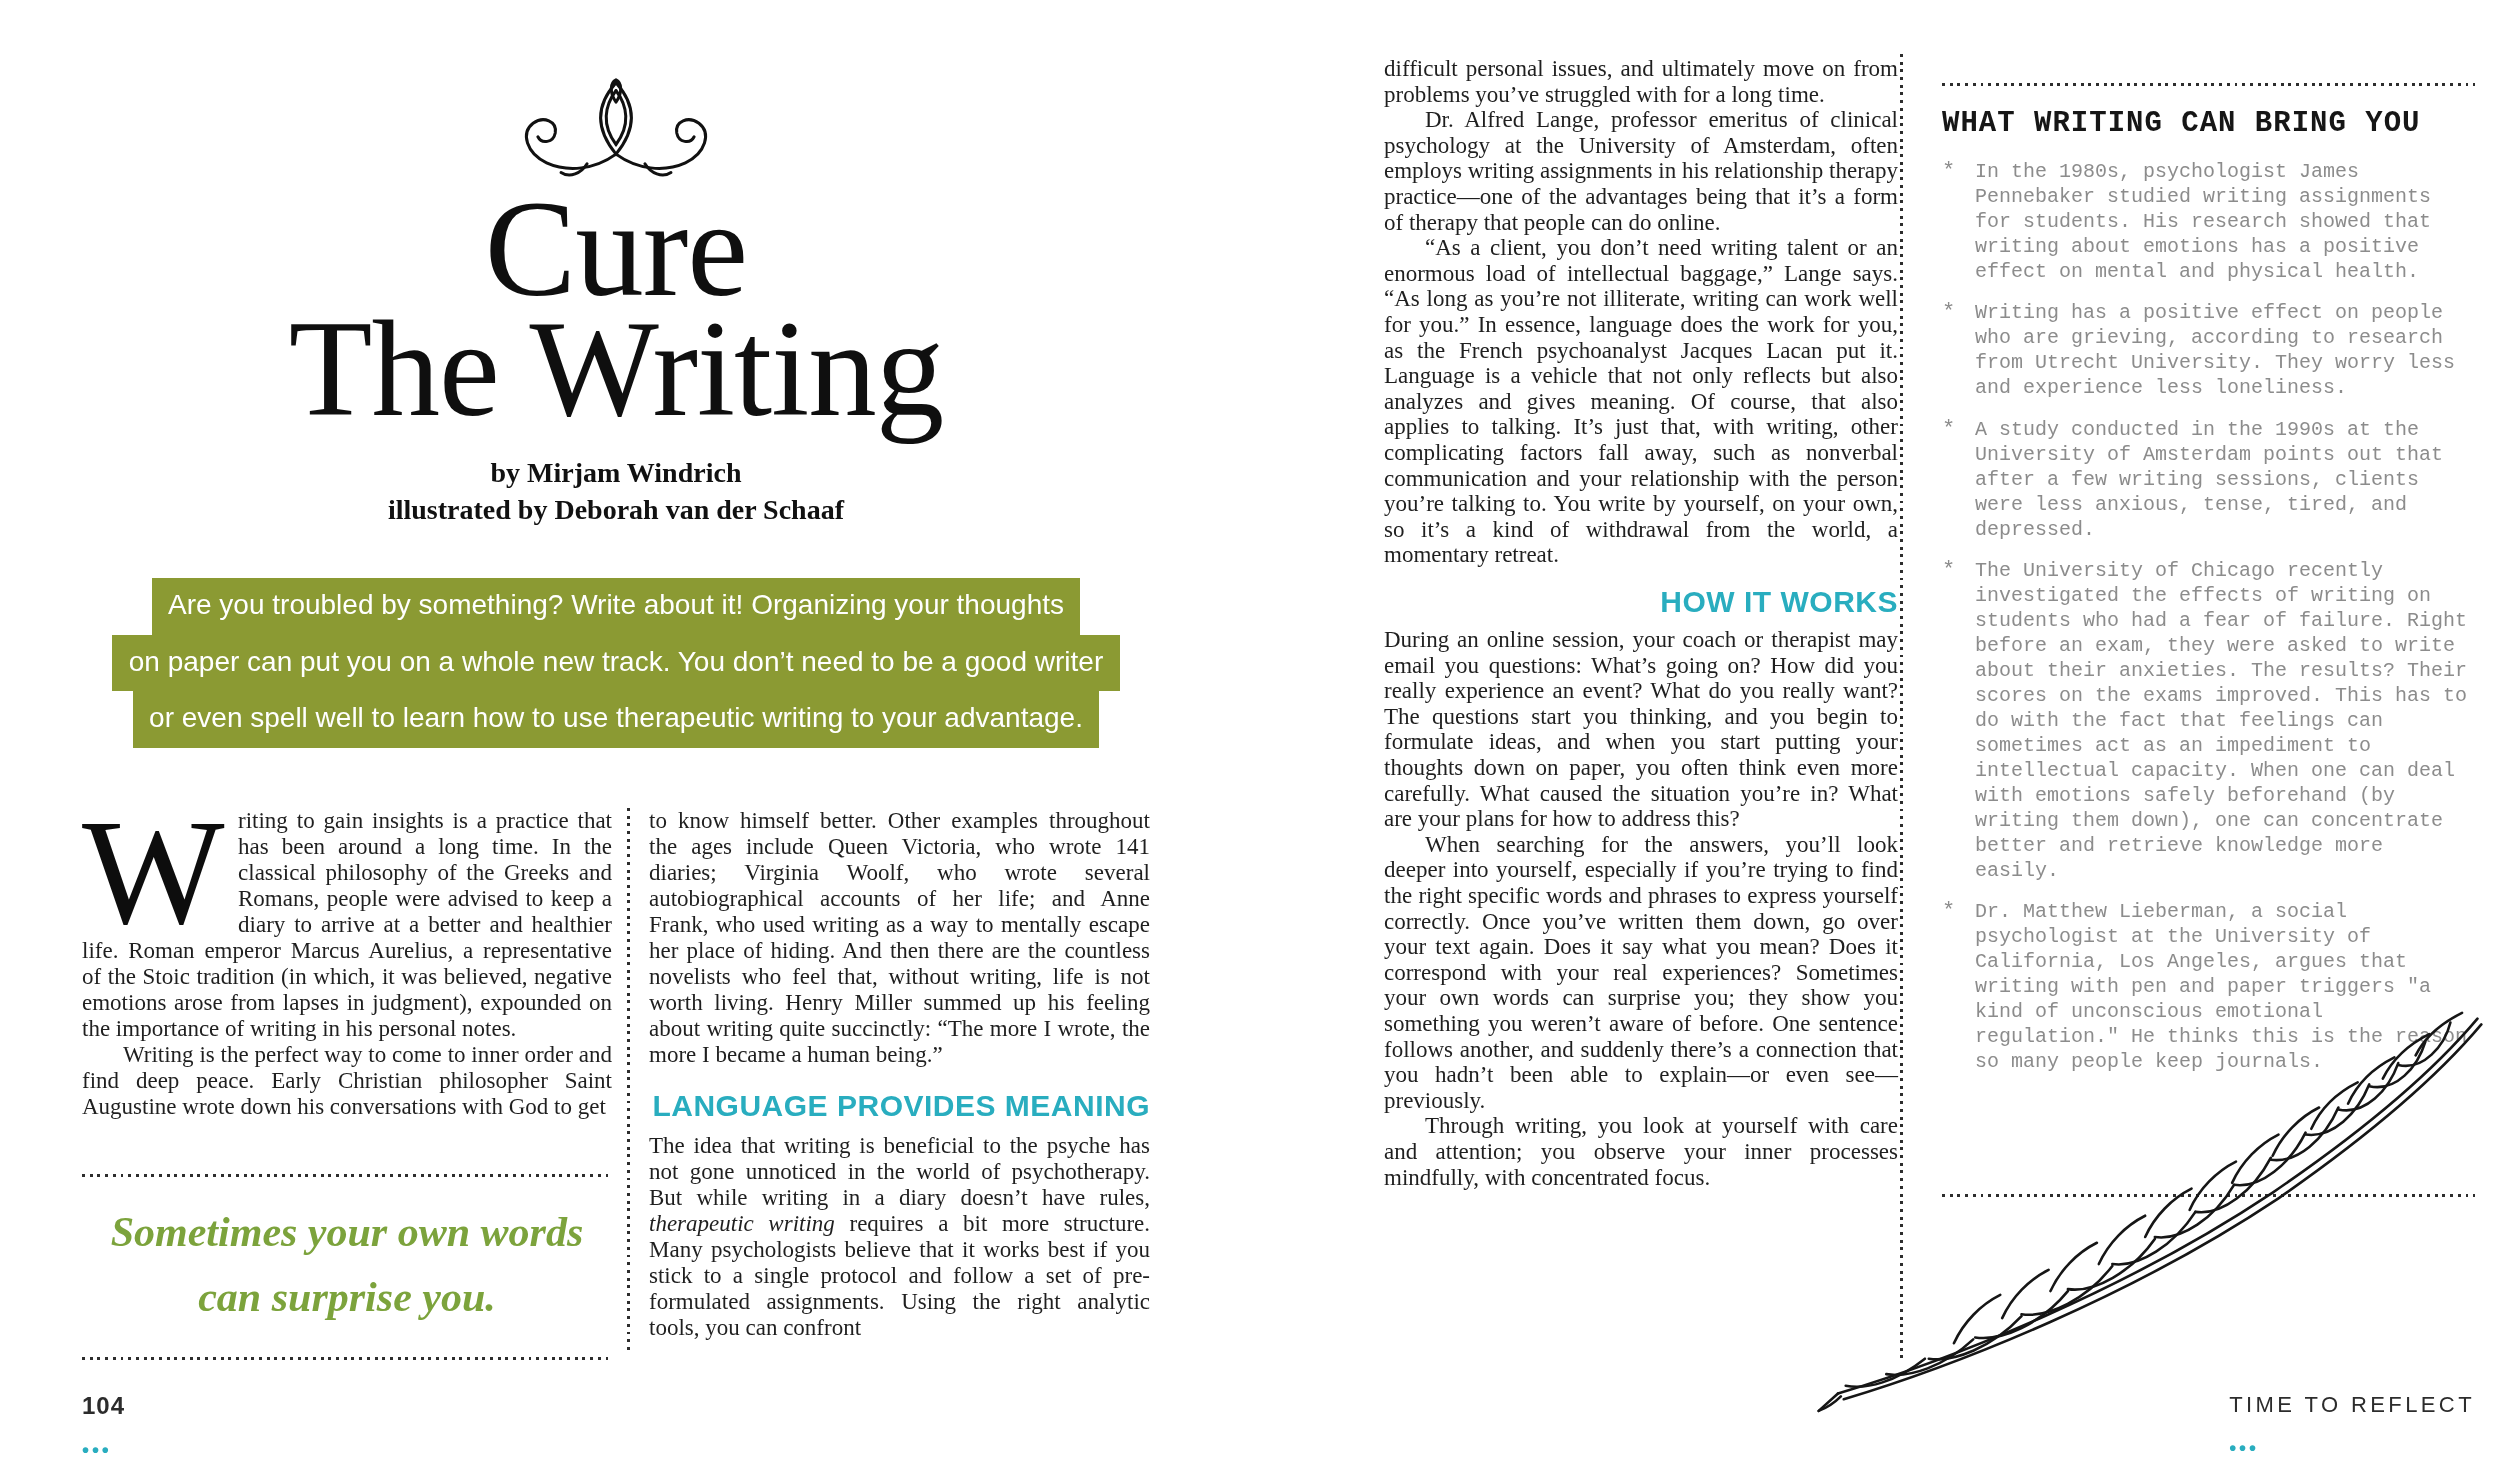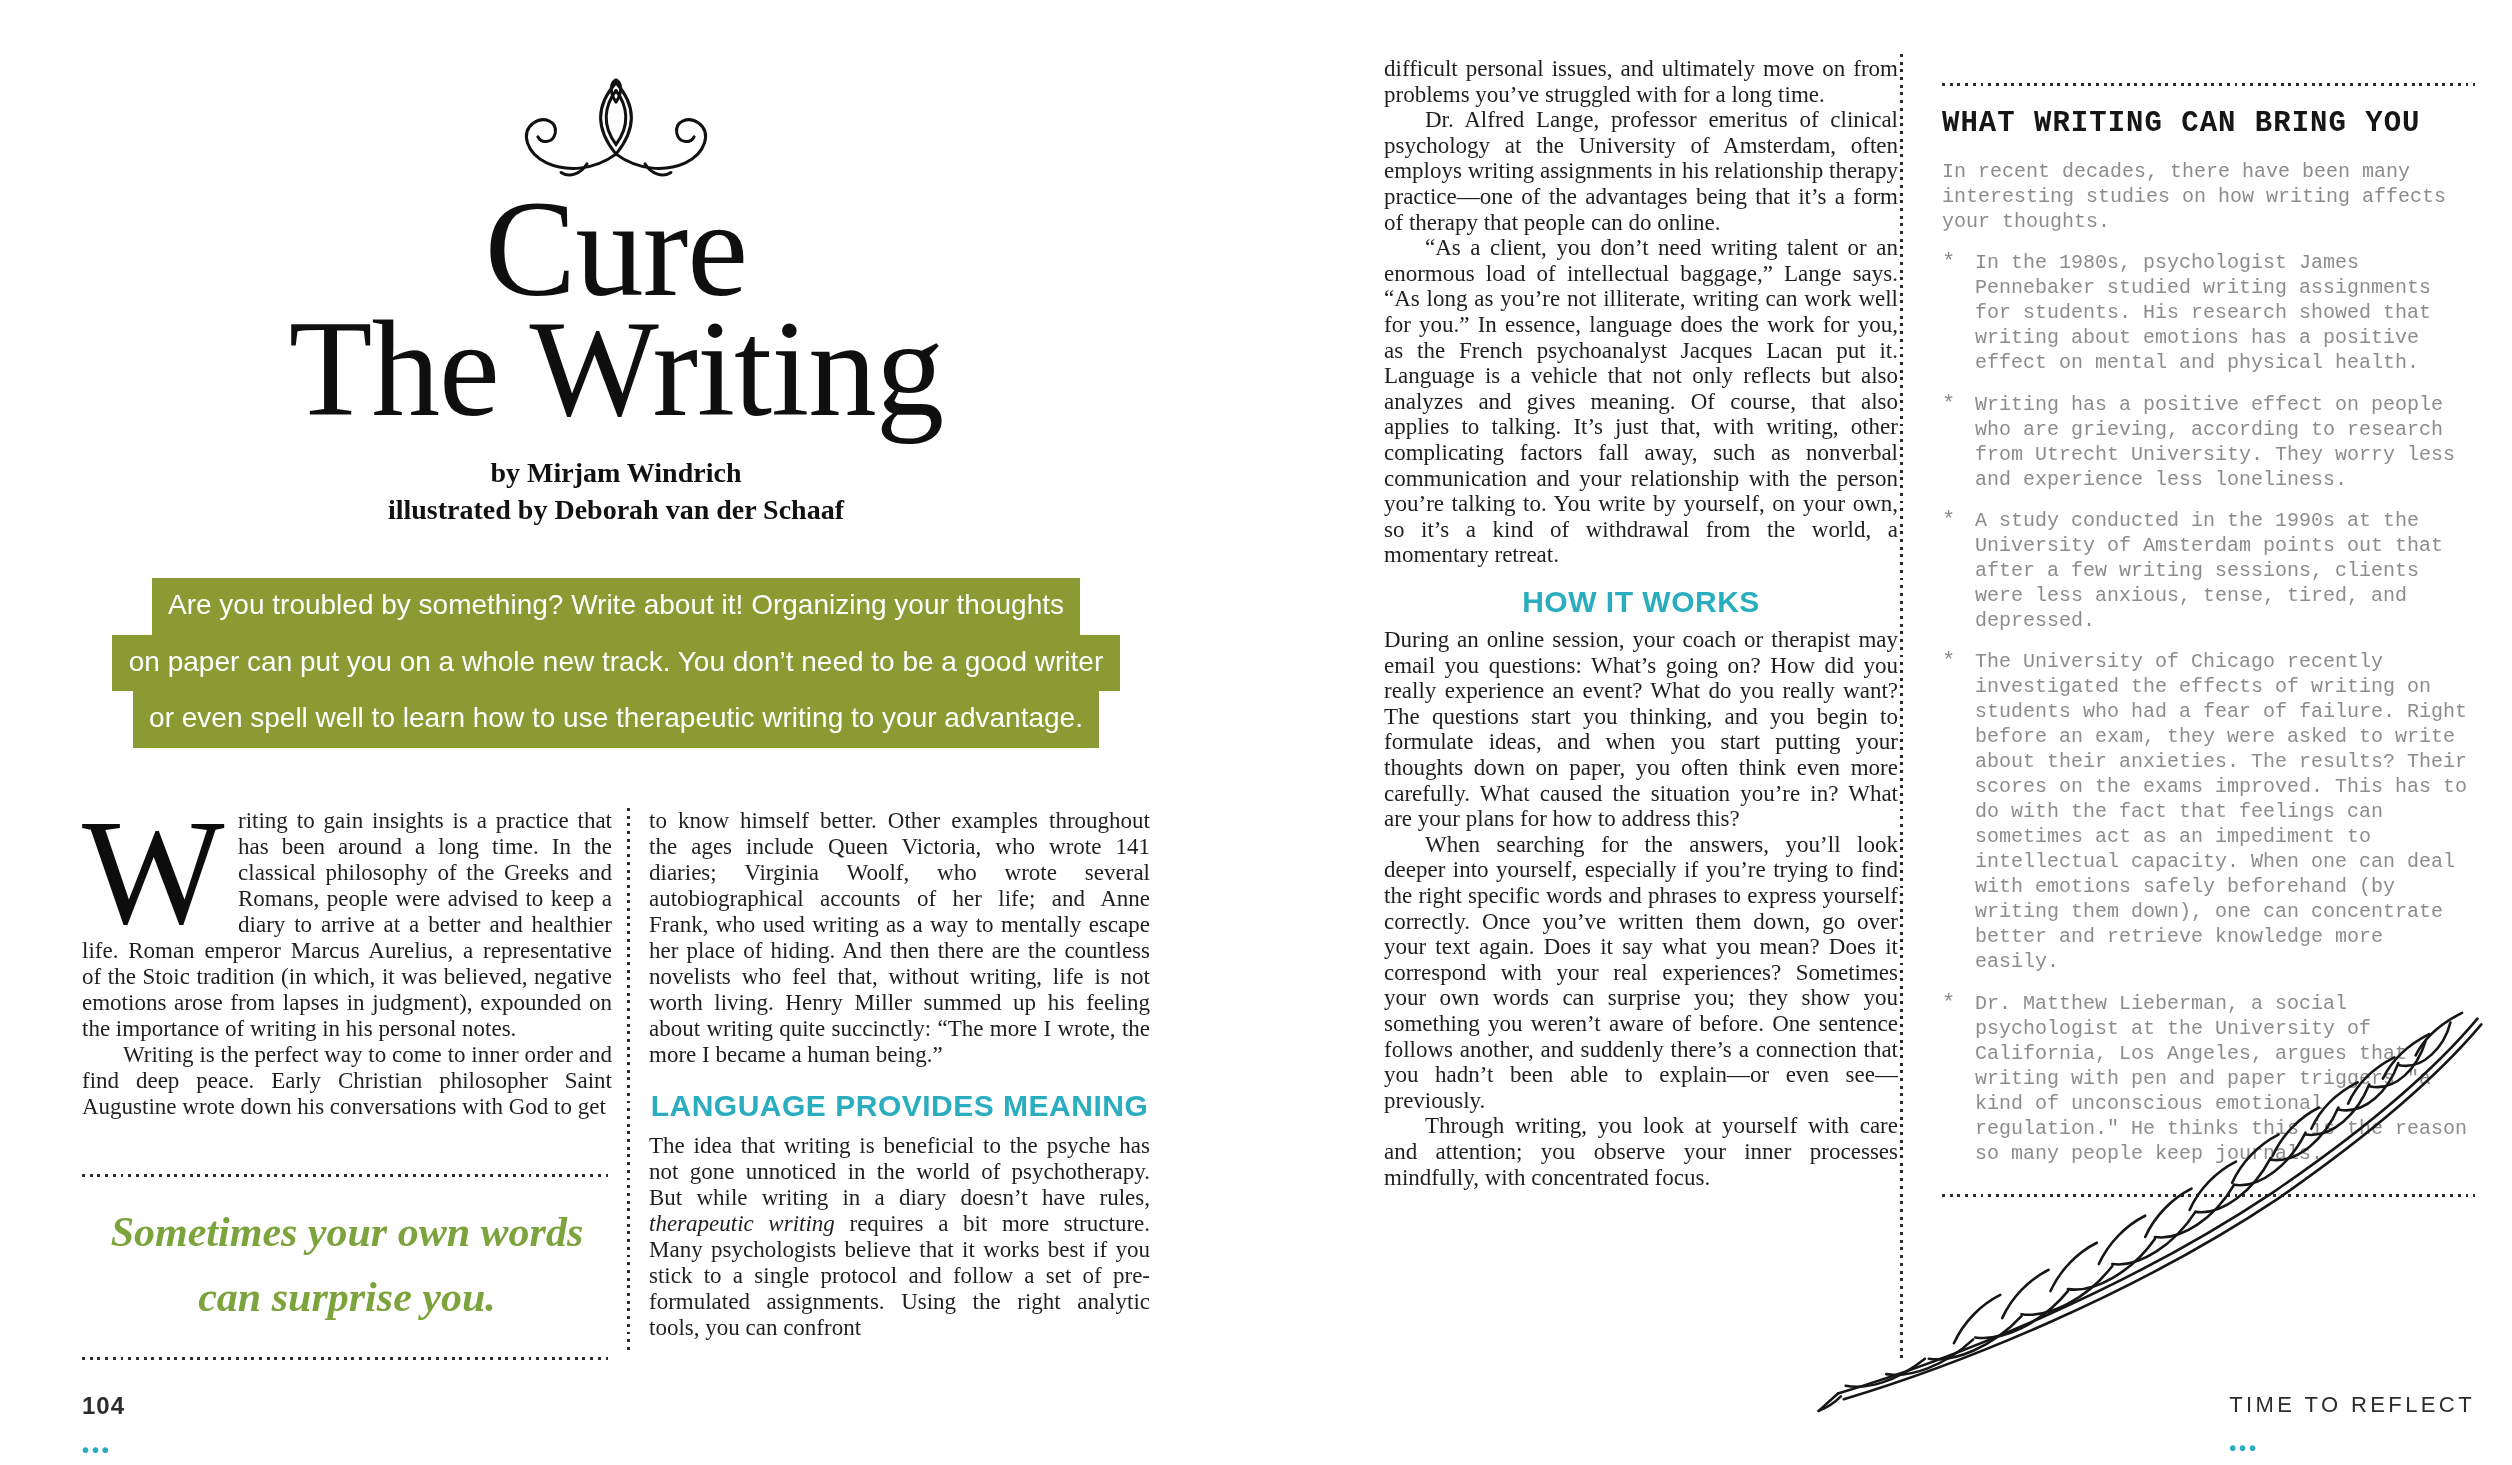--- a/index.html
+++ b/index.html
@@ -27,21 +27,21 @@
   .lp-col1{left:82px;top:808px;width:530px;}
   .lp-col2{left:649px;top:808px;width:501px;}
   .rp-col{left:1384px;top:56px;width:514px;line-height:25.6px;}
   .para{margin:0;}
   .indent{text-indent:41px;}
   .dropcap{float:left;font-size:151px;line-height:104px;padding:11.6px 13.5px 0 0;color:#0d0d0d;}
   em{font-style:italic;}
 
   .section-heading{
     font-family:"Liberation Sans",sans-serif;font-weight:bold;color:var(--teal,#29adbf);
-    font-size:30px;letter-spacing:0.5px;margin:25px 0 13.5px;text-align:center;
+    font-size:30px;letter-spacing:0.5px;margin:25px 0 13.5px;text-align:right;
   }
   .rp-col .section-heading{margin:21px 0 12.6px;}
 
   
   .dotline-h{height:2.9px;background-image:repeating-linear-gradient(to right,var(--dot,#2d2d2d) 0 2.9px,transparent 2.9px 7.7px);}
   .dotline-v{position:absolute;width:2.9px;background-image:repeating-linear-gradient(to bottom,var(--dot,#2d2d2d) 0 2.9px,transparent 2.9px 7.7px);}
   .lp-divider{left:627px;top:808px;height:547px;}
   .rp-divider{left:1900px;top:54px;height:1306px;}
   .sidebar-bottom-dotline{position:absolute;left:1942px;top:1194px;width:533px;}
 
@@ -141,21 +141,20 @@
     <p class="para">During an online session, your coach or therapist may email you questions: What’s going on? How did you really experience an event? What do you really want? The questions start you thinking, and you begin to formulate ideas, and when you start putting your thoughts down on paper, you often think even more carefully. What caused the situation you’re in? What are your plans for how to address this?</p>
     <p class="para indent">When searching for the answers, you’ll look deeper into yourself, especially if you’re trying to find the right specific words and phrases to express yourself correctly. Once you’ve written them down, go over your text again. Does it say what you mean? Does it correspond with your real experiences? Sometimes your own words can surprise you; they show you something you weren’t aware of before. One sentence follows another, and suddenly there’s a connection that you hadn’t been able to explain—or even see—previously.</p>
     <p class="para indent">Through writing, you look at yourself with care and attention; you observe your inner processes mindfully, with concentrated focus.</p>
   </div>
 
   <div class="dotline-v rp-divider"></div>
 
   <div class="sidebar">
     <div class="dotline-h"></div>
     <div class="sidebar-heading">WHAT WRITING CAN BRING YOU</div>
-    <p class="sidebar-intro">In recent decades, there have been many interesting studies on how writing affects your thoughts.</p>
     <div class="bullet">
       <span class="bullet-marker">*</span>
       <span class="bullet-text">In the 1980s, psychologist James Pennebaker studied writing assignments for students. His research showed that writing about emotions has a positive effect on mental and physical health.</span>
     </div>
     <div class="bullet">
       <span class="bullet-marker">*</span>
       <span class="bullet-text">Writing has a positive effect on people who are grieving, according to research from Utrecht University. They worry less and experience less loneliness.</span>
     </div>
     <div class="bullet">
       <span class="bullet-marker">*</span>

